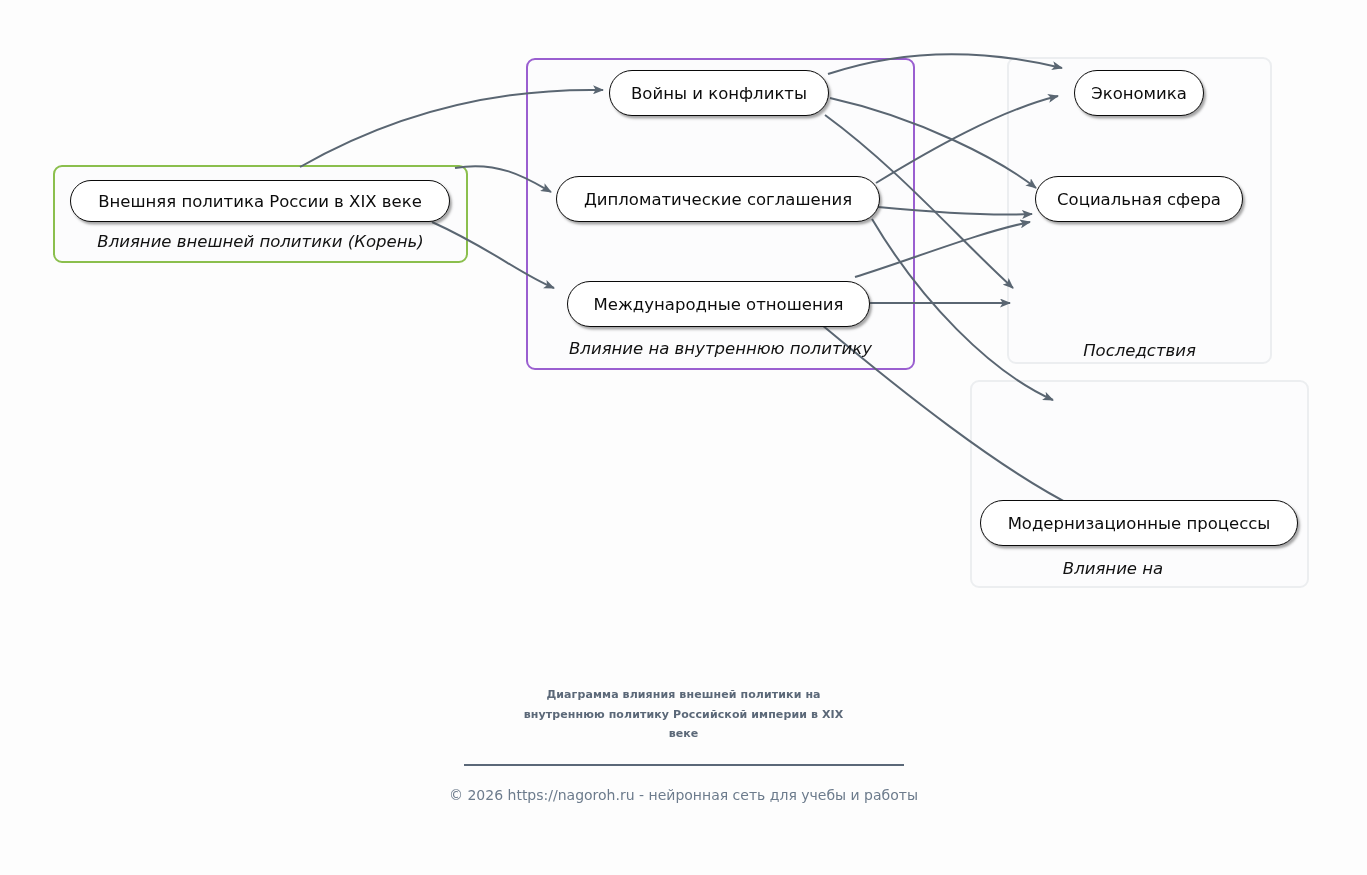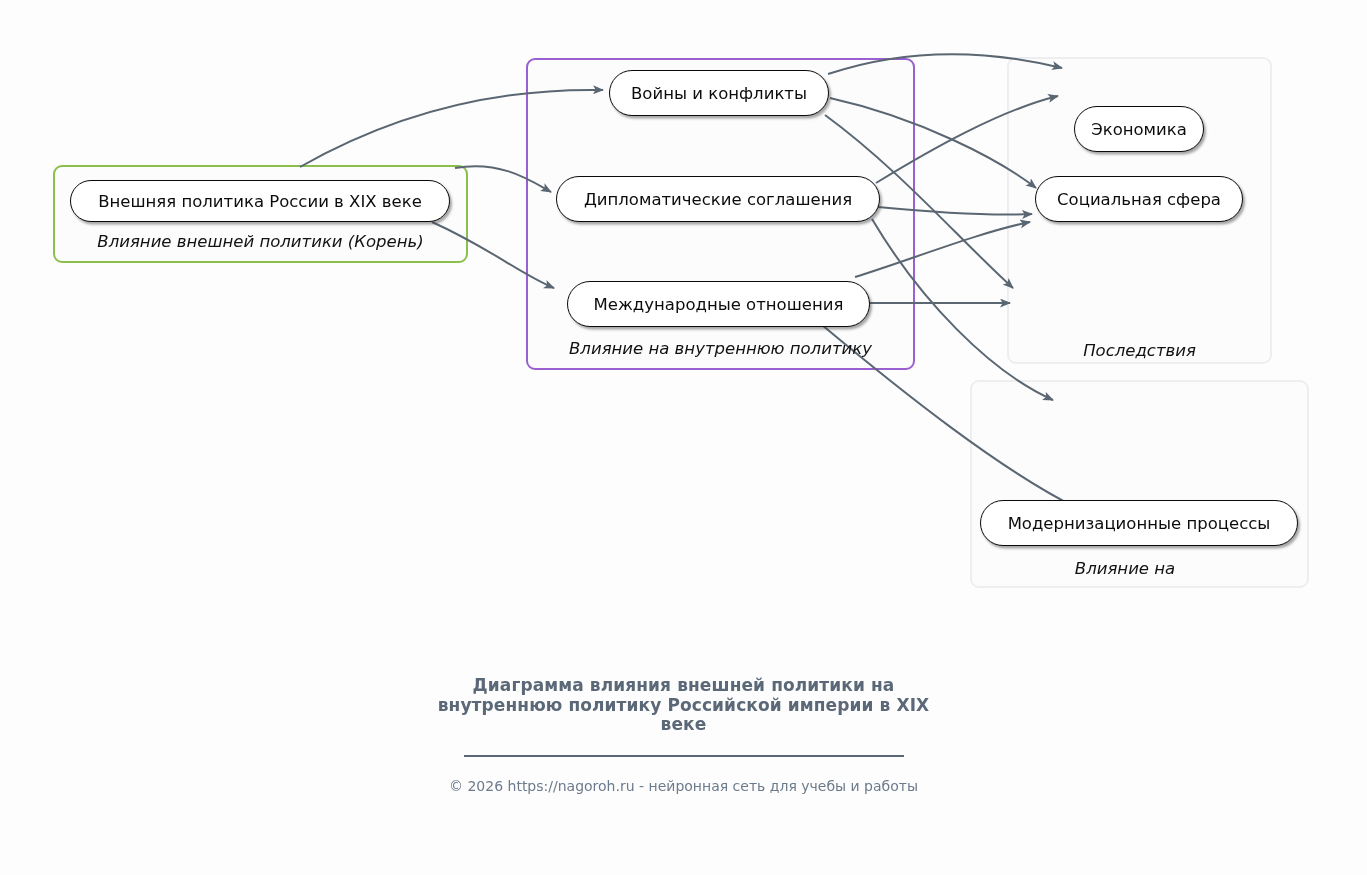--- a/index.html
+++ b/index.html
@@ -46,27 +46,27 @@
   }
 
   #footer{
     position:absolute;
     left:0;right:0;
     top:676px;
     text-align:center;
     z-index:5;
   }
   #footer-title{
-    font-size:17px;
+    font-size:11px;
     font-weight:bold;
     color:#5b6878;
     line-height:19.5px;
     letter-spacing:0.1px;
     width:500px;
-    margin:0 auto;
+    margin:9px auto;
   }
   #footer-rule{
     width:440px;height:0;
     margin:20px auto 0 auto;
     border-top:2px solid #5b6878;
   }
   #footer-copy{
     margin-top:21px;
     font-size:14px;
     color:#6c7b8c;
@@ -129,41 +129,41 @@
   </div>
 
   <div class="node" style="left:556px;top:176px;width:324px;height:46px;align-items:center;">
     <span>Дипломатические соглашения</span>
   </div>
 
   <div class="node" style="left:567px;top:281px;width:303px;height:46px;text-align:right;">
     <span>Международные отношения</span>
   </div>
 
-  <div class="node" style="left:1074px;top:70px;width:130px;height:46px;margin-top:36px;">
+  <div class="node" style="left:1074px;top:70px;width:130px;height:46px;">
     <span>Экономика</span>
   </div>
 
   <div class="node" style="left:1035px;top:176px;width:208px;height:46px;">
     <span>Социальная сфера</span>
   </div>
 
 
 
   <div class="node" style="left:980px;top:500px;width:318px;height:46px;">
     <span>Модернизационные процессы</span>
   </div>
 
   <div class="cluster-label" style="left:53px;top:232px;width:415px;">Влияние внешней политики (Корень)</div>
 
   <div class="cluster-label" style="left:526px;top:339px;width:389px;">Влияние на внутреннюю политику</div>
 
   <div class="cluster-label" style="left:1007px;top:341px;width:265px;">Последствия</div>
 
-  <div class="cluster-label" style="left:970px;top:559px;width:286px;padding-left:12px;">Влияние на</div>
+  <div class="cluster-label" style="left:970px;top:559px;width:286px;">Влияние на</div>
 
   <div id="footer">
     <div id="footer-title">
       <div>Диаграмма влияния внешней политики на</div>
       <div>внутреннюю политику Российской империи в XIX</div>
       <div>веке</div>
     </div>
     <div id="footer-rule"></div>
     <div id="footer-copy">© 2026 https://nagoroh.ru - нейронная сеть для учебы и работы</div>
   </div>

